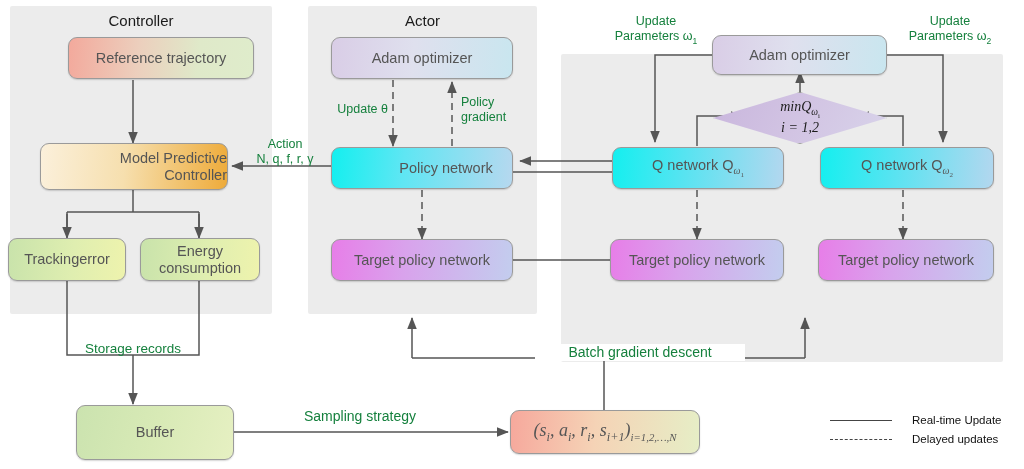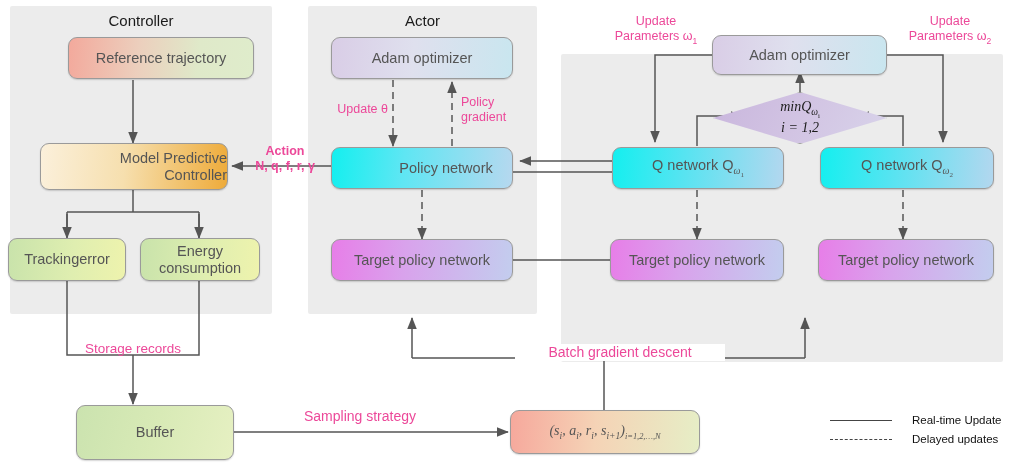--- a/index.html
+++ b/index.html
@@ -29,21 +29,21 @@
   .diamond{position:absolute;}
   .diamond .dshape{position:absolute;inset:0;
      background:linear-gradient(120deg,#c9b6dd 0%,#d2c4e3 50%,#d8d3ea 100%);
      border:1.4px solid #9a9a9a;
      clip-path:polygon(50% 0,100% 50%,50% 100%,0 50%);}
   .diamond .dtext{position:absolute;inset:0;display:flex;flex-direction:column;
      align-items:center;justify-content:center;color:#1c1c1c;
      font-family:"Liberation Serif","DejaVu Serif",serif;font-style:italic;
      font-size:14px;line-height:1.2;}
 
-  .lbl{position:absolute;color:#ec4899;font-size:12.5px;line-height:1.2;text-align:center;
+  .lbl{position:absolute;color:#15803d;font-size:12.5px;line-height:1.2;text-align:center;
        white-space:nowrap;}
 
   .math{font-family:"Liberation Serif","DejaVu Serif",serif;font-style:italic;}
   sub{font-size:.68em;font-style:normal;}
   .sub-i{font-style:italic;}
 
   svg.wires{position:absolute;left:0;top:0;width:1024px;height:469px;overflow:visible;}
   .ln{stroke:#555;stroke-width:1.5;fill:none;}
   .ln-d{stroke:#555;stroke-width:1.5;fill:none;stroke-dasharray:7 5;}
 
@@ -176,24 +176,24 @@
 
   <div class="node g-target" style="left:818px;top:239px;width:176px;height:42px;">
     <span>Target policy network</span>
   </div>
 
   <div class="node g-buffer" style="left:76px;top:405px;width:158px;height:55px;">
     <span>Buffer</span>
   </div>
 
   <div class="node g-tuple" style="left:510px;top:410px;width:190px;height:44px;">
-    <span class="math" style="font-size:14px;font-family:Liberation Serif, serif;">(<i>s<sub class="sub-i">i</sub></i>, <i>a<sub class="sub-i">i</sub></i>, <i>r<sub class="sub-i">i</sub></i>, <i>s<sub class="sub-i">i+1</sub></i>)<sub class="sub-i" style="font-size:.6em;">i=1,2,…,N</sub></span>
-  </div>
-
-  <div class="lbl" style="left:240px;top:144px;width:90px;font-weight:bold;">
+    <span class="math" style="font-size:18px;font-family:Liberation Serif, serif;">(<i>s<sub class="sub-i">i</sub></i>, <i>a<sub class="sub-i">i</sub></i>, <i>r<sub class="sub-i">i</sub></i>, <i>s<sub class="sub-i">i+1</sub></i>)<sub class="sub-i" style="font-size:.6em;">i=1,2,…,N</sub></span>
+  </div>
+
+  <div class="lbl" style="left:240px;top:137px;width:90px;">
     <div>Action</div>
     <div class="serif">N, q, f, r, γ</div>
   </div>
 
   <div class="lbl" style="left:318px;top:102px;width:70px;text-align:right;">
     <span>Update θ</span>
   </div>
 
   <div class="lbl" style="left:461px;top:95px;width:72px;text-align:left;">
     <div>Policy</div>
@@ -211,21 +211,21 @@
   </div>
 
   <div class="lbl" style="left:73px;top:341px;width:120px;font-size:13.5px;">
     <span>Storage records</span>
   </div>
 
   <div class="lbl" style="left:280px;top:408px;width:160px;font-size:14px;">
     <span>Sampling strategy</span>
   </div>
 
-  <div class="lbl" style="left:515px;top:344px;width:210px;font-size:14px;background:#fff;">
+  <div class="lbl" style="left:535px;top:344px;width:210px;font-size:14px;background:#fff;">
     <span>Batch gradient descent</span>
   </div>
 
   <div class="legend" style="left:830px;top:414px;width:185px;height:40px;">
     <div class="leg-row" style="left:0;top:0;">
       <span class="leg-line"></span>
       <span>Real-time Update</span>
     </div>
     <div class="leg-row" style="left:0;top:19px;">
       <span class="leg-line dash"></span>

